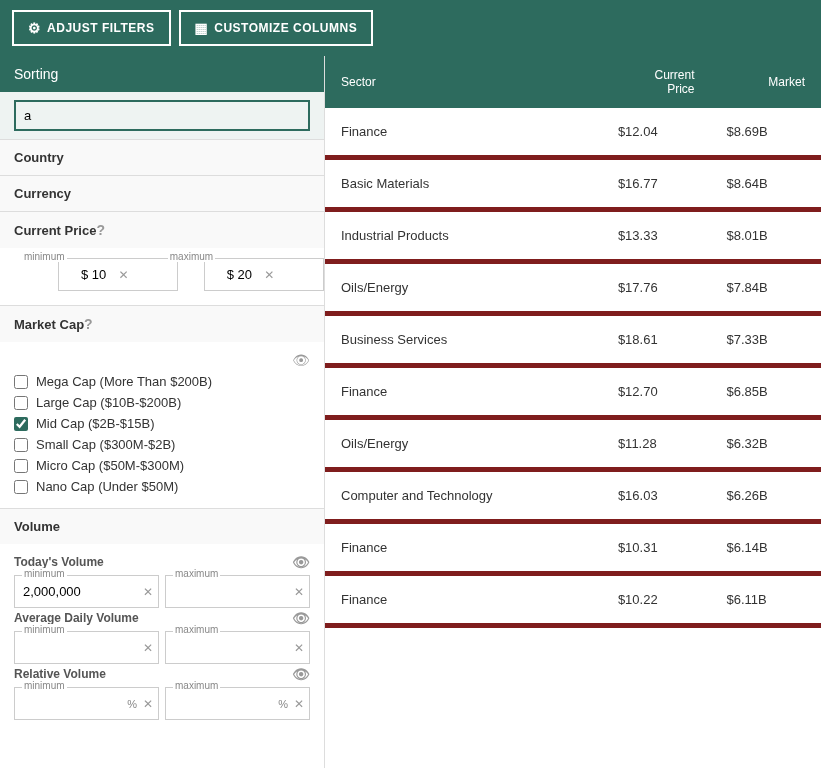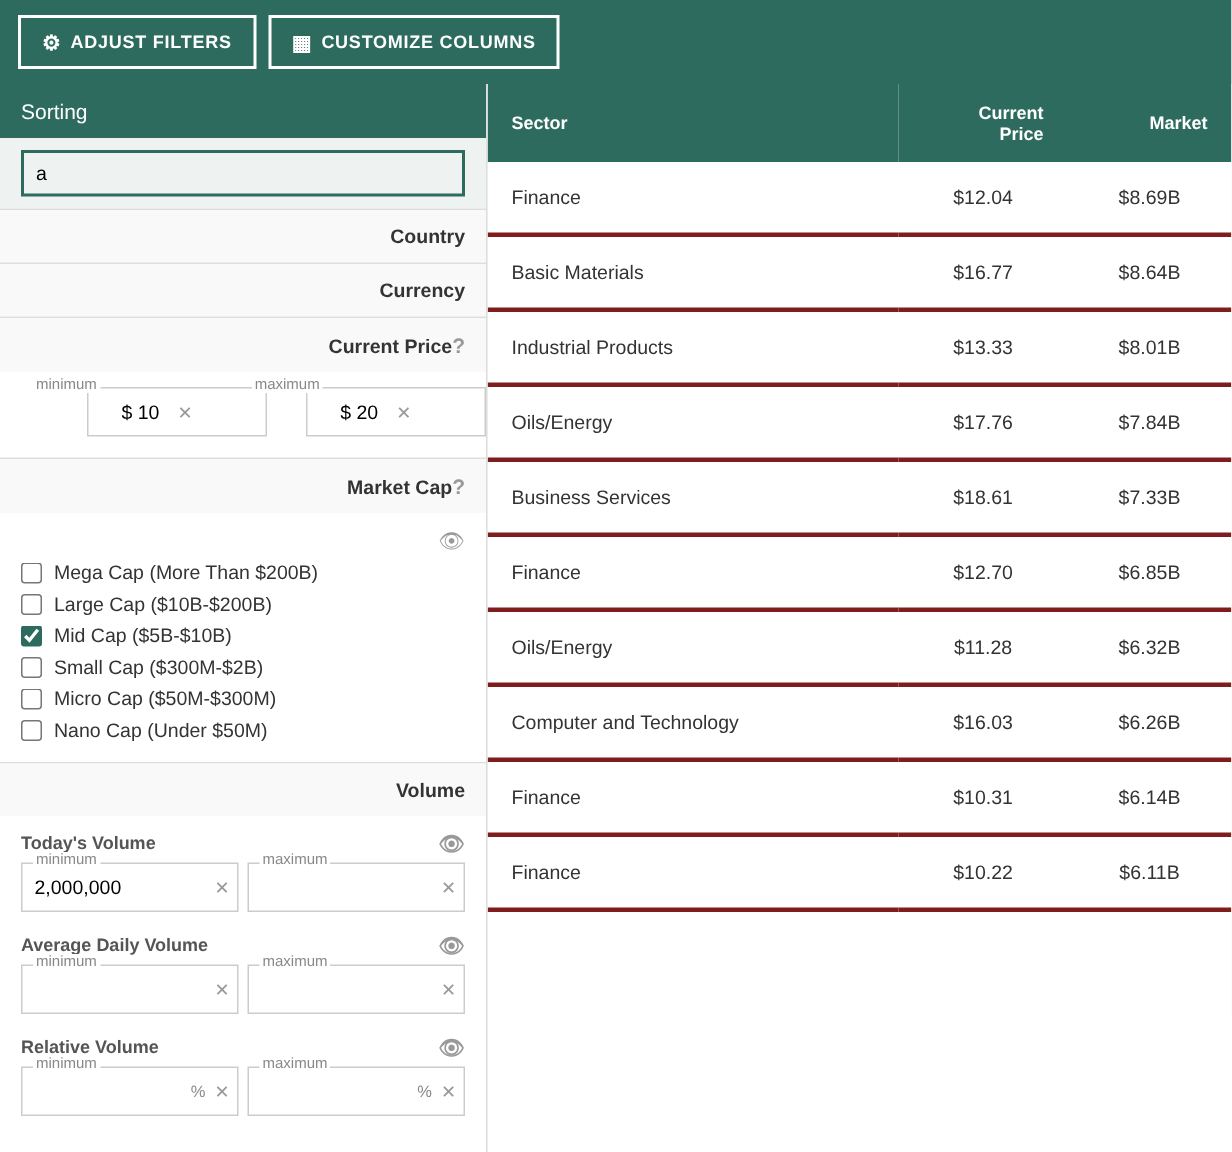--- a/index.html
+++ b/index.html
@@ -74,21 +74,21 @@
     }
 
     
     .filter-section {
       border-top: 1px solid #ddd;
     }
 
     .filter-section-header {
       display: flex;
       align-items: center;
-      justify-content: flex-end;
+      justify-content: flex-start;
       padding: 10px 14px;
       font-weight: bold;
       font-size: 13px;
       color: #333;
       cursor: pointer;
       background: #f9f9f9;
     }
     .filter-section-header .section-icon {
       color: #999;
       font-size: 14px;
@@ -157,21 +157,21 @@
     }
     .checkbox-item input[type="checkbox"] {
       width: 14px;
       height: 14px;
       cursor: pointer;
       accent-color: #2d6b5e;
     }
 
     
     .volume-input-group {
-      margin-bottom: 14px;
+      margin-bottom: 2px;
     }
     .volume-label {
       font-size: 12px;
       font-weight: bold;
       color: #555;
       margin-bottom: 5px;
       display: flex;
       align-items: center;
       justify-content: space-between;
     }
@@ -224,34 +224,34 @@
       border-collapse: collapse;
     }
     .data-table thead tr {
       background: #2d6b5e;
       color: #fff;
     }
     .data-table thead th {
       padding: 12px 16px;
       text-align: left;
       font-size: 12px;
-      font-weight: bold;
+      font-weight: normal;
     }
     .data-table thead th.right { text-align: right; }
 
     .data-table tbody tr {
-      border-bottom: 3px solid #7f1d1d;
+      border-bottom: 5px solid #7f1d1d;
       margin-left: 47px;
     }
     .data-table tbody td {
       padding: 16px 16px;
       font-size: 13px;
       color: #333;
     }
-    .data-table tbody td.right { text-align: center; }
+    .data-table tbody td.right { text-align: left; }
     .data-table tbody td.number { color: #333; }
   </style>
 </head>
 <body>
 
 <div class="toolbar">
   <button class="toolbar-btn">
     <span class="btn-icon">⚙</span>
     <span>ADJUST FILTERS</span>
   </button>
@@ -323,21 +323,21 @@
           <label class="checkbox-item">
             <input type="checkbox" style="">
             <span>Mega Cap (More Than $200B)</span>
           </label>
           <label class="checkbox-item">
             <input type="checkbox" style="">
             <span>Large Cap ($10B-$200B)</span>
           </label>
           <label class="checkbox-item">
             <input type="checkbox" checked="" style="">
-            <span>Mid Cap ($5B-$10B)</span>
+            <span>Mid Cap ($2B-$15B)</span>
           </label>
           <label class="checkbox-item">
             <input type="checkbox" style="">
             <span>Small Cap ($300M-$2B)</span>
           </label>
           <label class="checkbox-item">
             <input type="checkbox" style="">
             <span>Micro Cap ($50M-$300M)</span>
           </label>
           <label class="checkbox-item">

